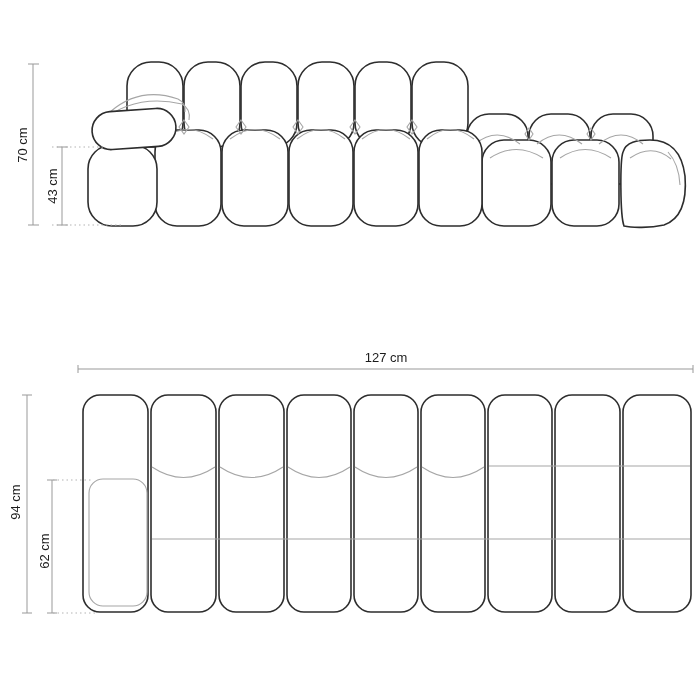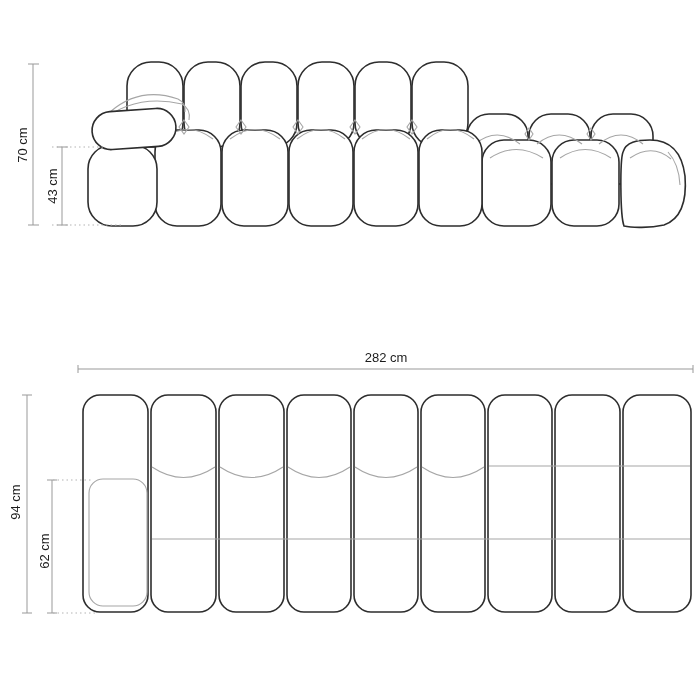--- a/index.html
+++ b/index.html
@@ -143,18 +143,18 @@
     <g>
       <path class="dot" d="M53,480 H92"></path>
       <path class="dot" d="M53,613 H96"></path>
     </g>
   </svg>
 
   <div class="dim-label v" style="left:22px;top:145px">70 cm</div>
 
   <div class="dim-label v" style="left:52px;top:186px">43 cm</div>
 
-  <div class="dim-label h" style="left:386px;top:357px">282 cm</div>
+  <div class="dim-label h" style="left:386px;top:357px">127 cm</div>
 
   <div class="dim-label v" style="left:15px;top:502px">94 cm</div>
 
   <div class="dim-label v" style="left:44px;top:551px">62 cm</div>
 </div>
 
 </body></html>

